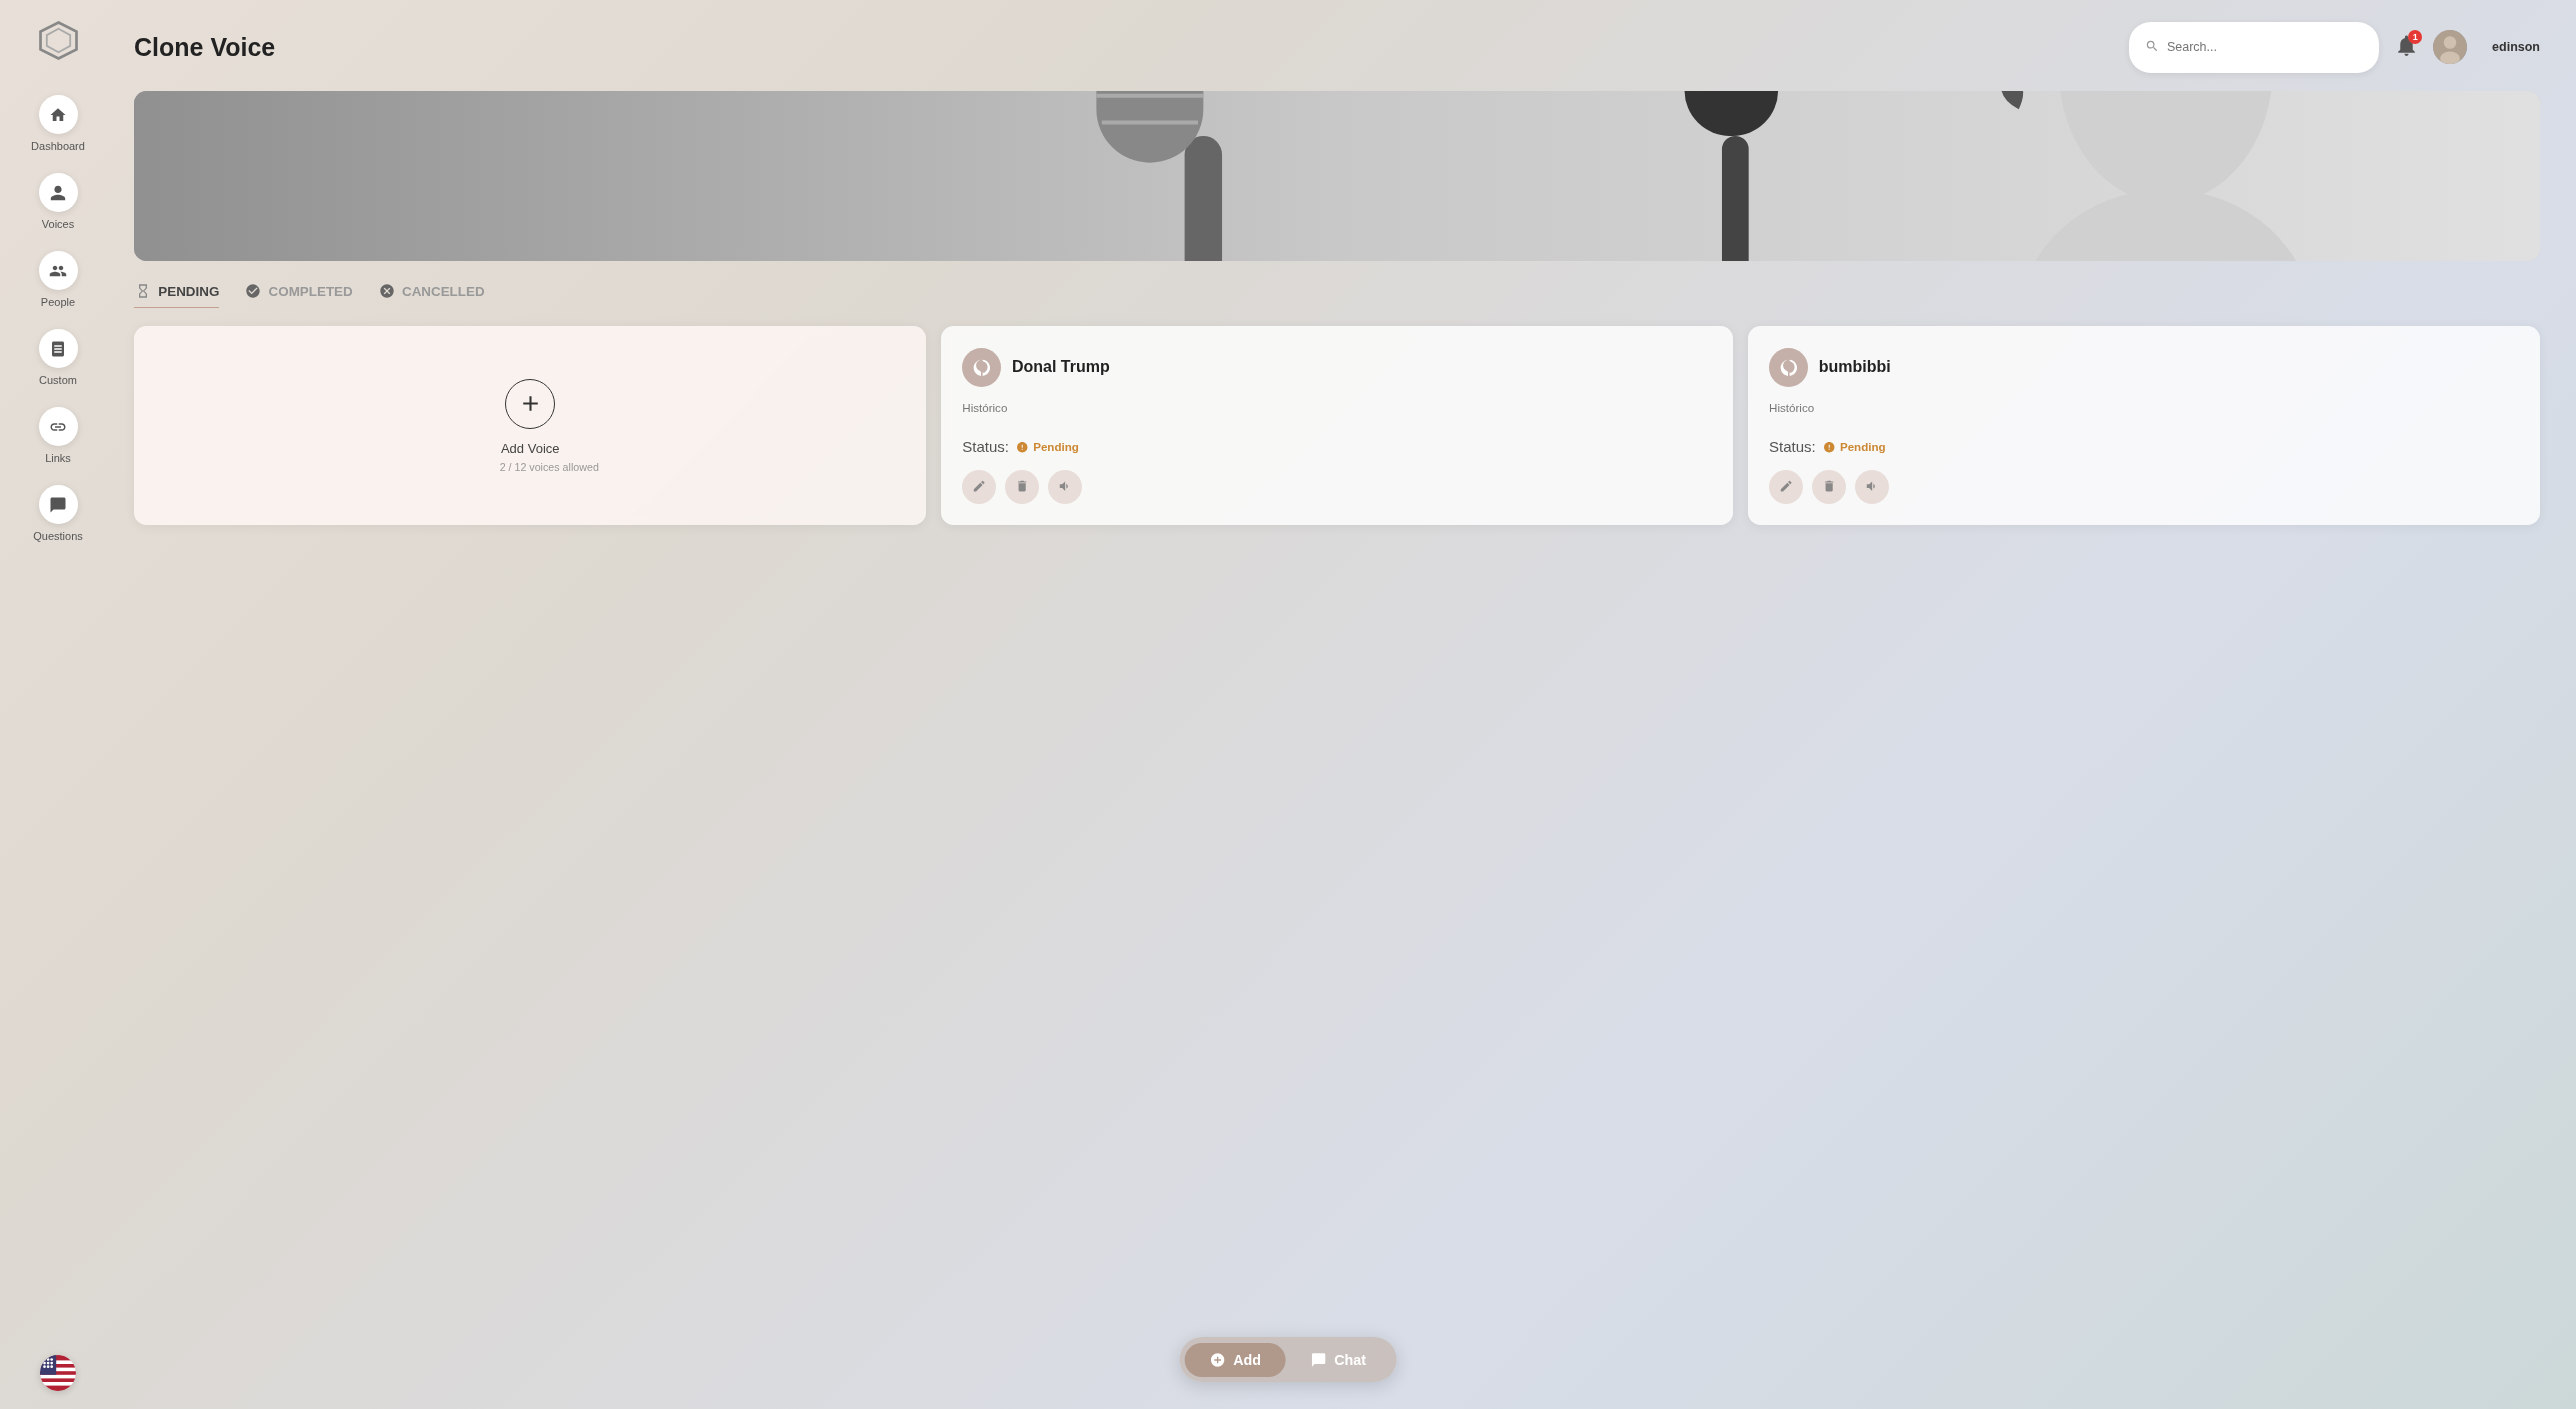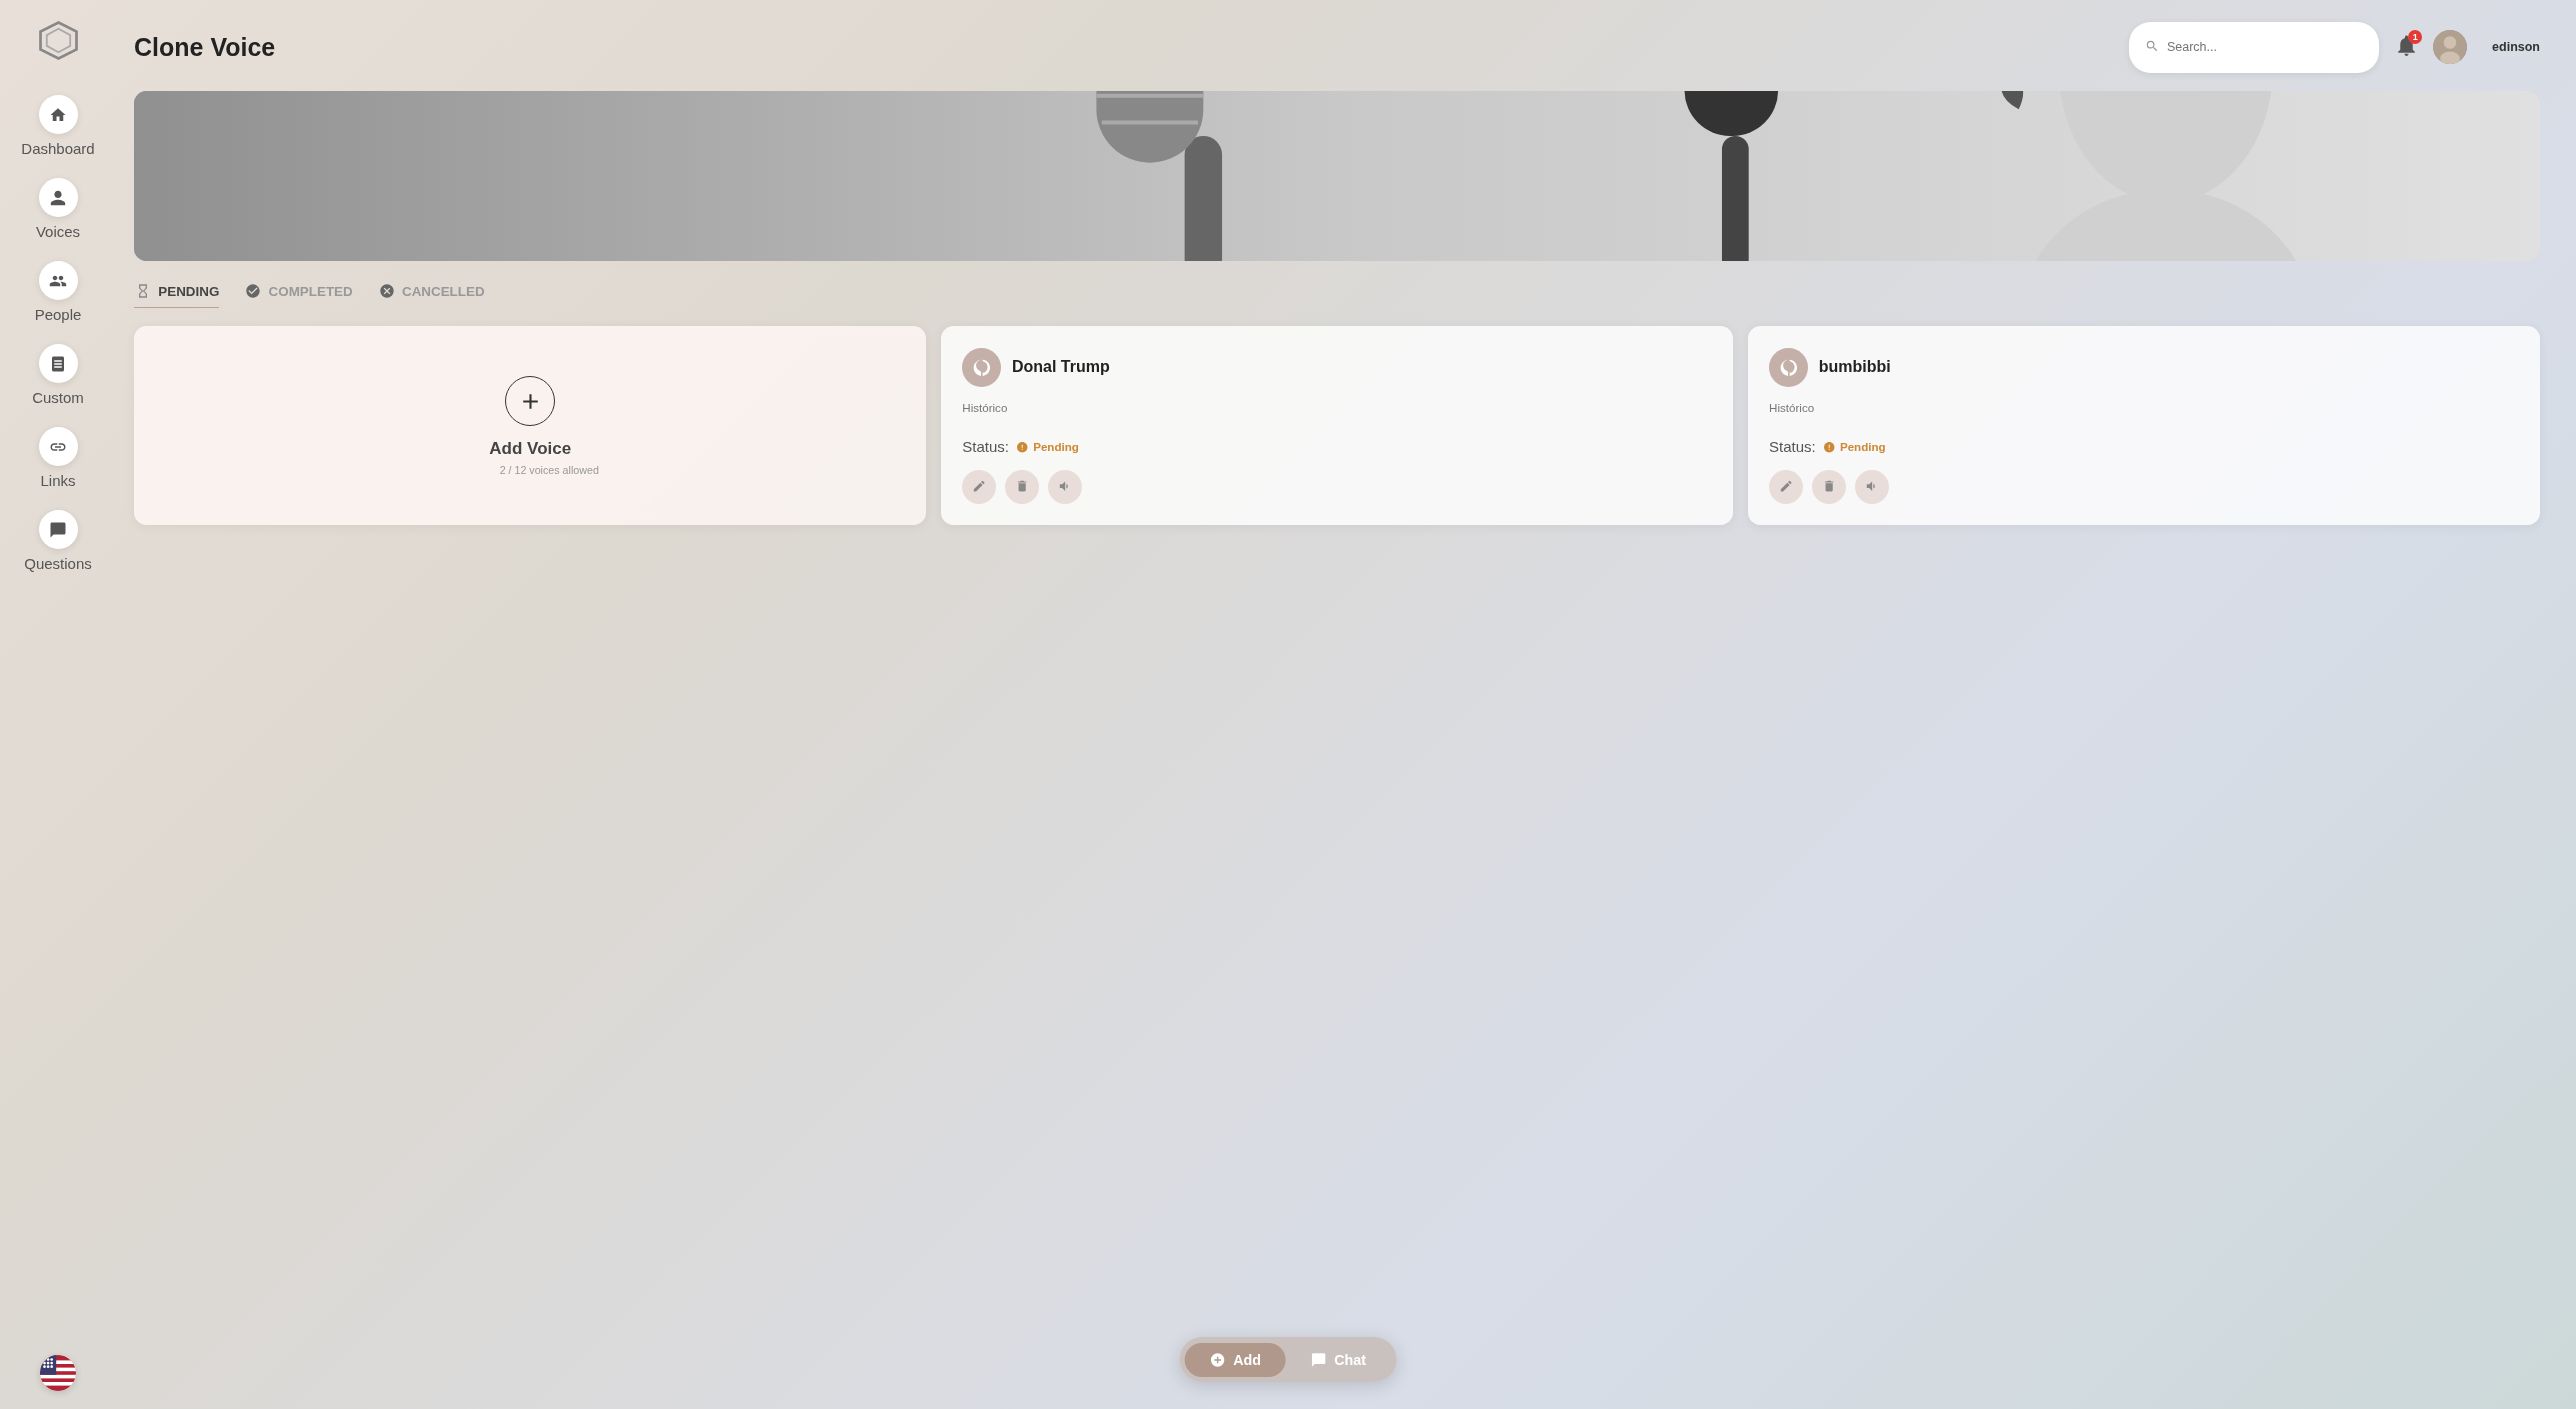--- a/index.html
+++ b/index.html
@@ -56,21 +56,21 @@
       box-shadow: 0 1.8px 7.2px rgba(0,0,0,0.1);
     }
 
     .sidebar-icon-wrap svg {
       width: 18px;
       height: 18px;
       fill: #555;
     }
 
     .sidebar-label {
-      font-size: 15px;
+      font-size: 11px;
       color: #555;
       font-weight: 500;
     }
 
     .sidebar-flag {
       width: 36px;
       height: 36px;
       border-radius: 50%;
       overflow: hidden;
       margin-top: 9px;
@@ -277,22 +277,22 @@
       margin-bottom: 12.5px;
     }
 
     .add-circle svg {
       width: 25px;
       height: 25px;
       fill: #333;
     }
 
     .add-label {
-      font-size: 17px;
-      font-weight: 700;
+      font-size: 13px;
+      font-weight: 400;
       color: #444;
       margin-bottom: 5px;
     }
 
     .add-sublabel {
       font-size: 10.7px;
       color: #999;
       margin-left: 38px;
     }
 

